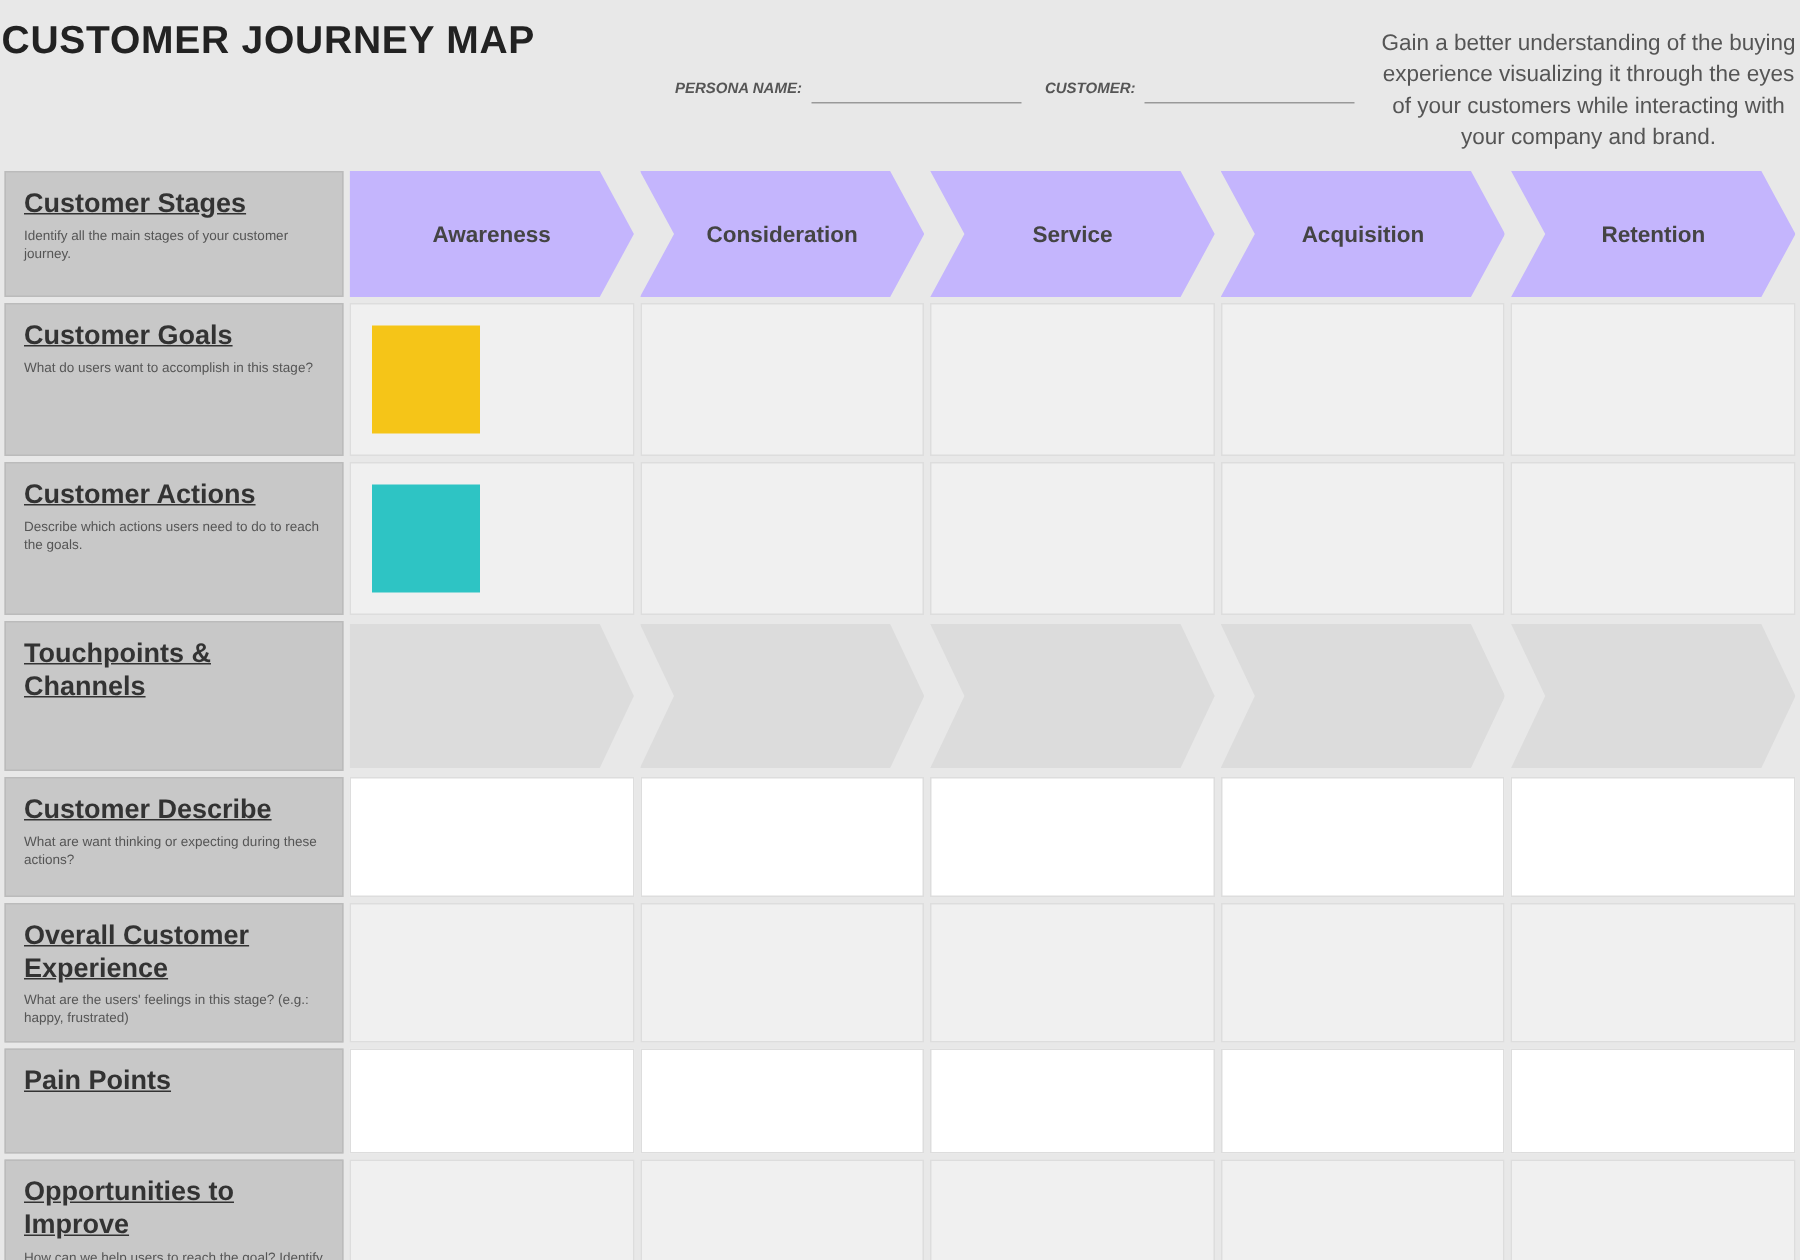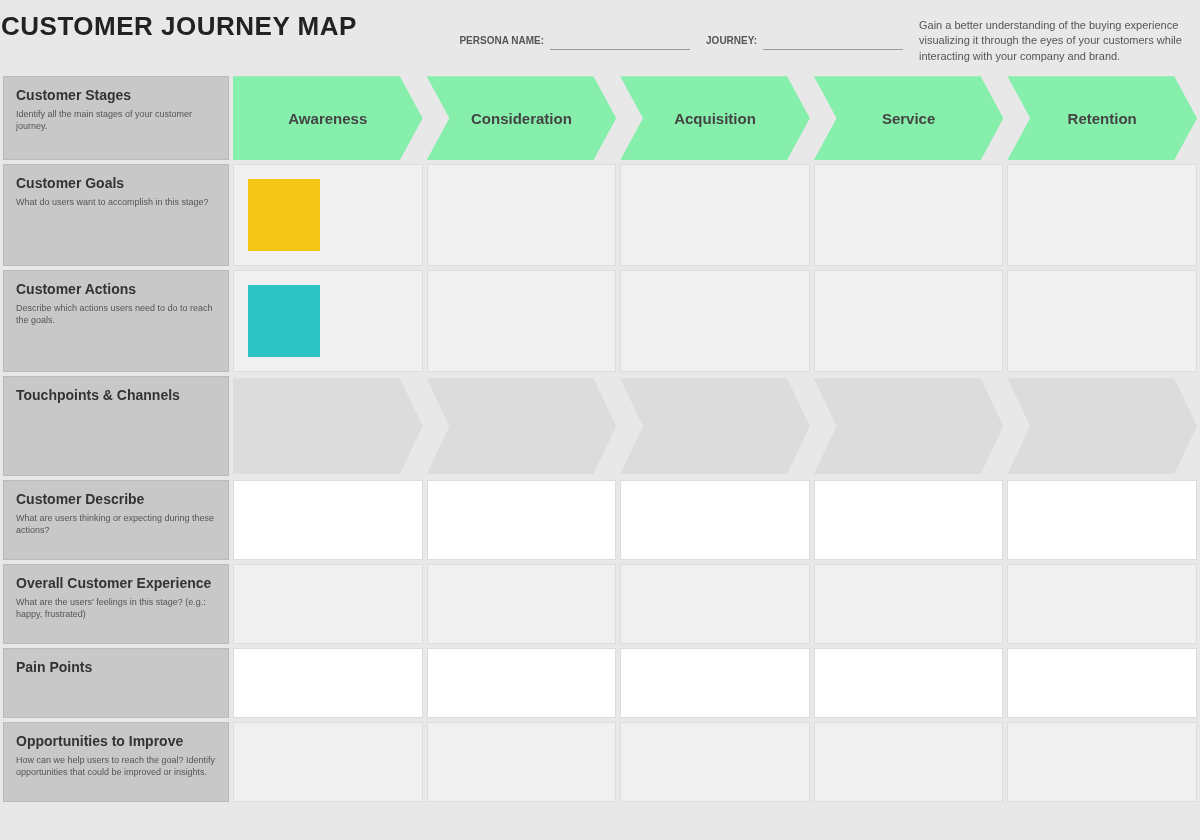--- a/index.html
+++ b/index.html
@@ -39,77 +39,79 @@
     .field-group {
       display: flex;
       align-items: center;
       gap: 6px;
     }
     .field-label {
       font-size: 10px;
       font-weight: 700;
       color: #555;
       white-space: nowrap;
+      font-style: italic;
     }
     .field-input {
       width: 140px;
       height: 20px;
       border: none;
       border-bottom: 1px solid #999;
       background: transparent;
       font-size: 11px;
       outline: none;
     }
     .header-desc {
-      font-size: 11px;
+      font-size: 15px;
       color: #555;
       max-width: 280px;
       line-height: 1.4;
-      text-align: left;
+      text-align: center;
       margin-top: 2px;
     }
 
     
     .grid {
       display: grid;
       grid-template-columns: 230px repeat(5, 1fr);
       gap: 0;
     }
 
     
     .row-label {
       background: #c8c8c8;
       padding: 10px 12px;
       border: 1px solid #bbb;
       margin: 2px;
     }
     .row-label-title {
-      font-size: 14px;
+      font-size: 18px;
       font-weight: 800;
       color: #333;
       line-height: 1.2;
       margin-bottom: 4px;
+      text-decoration: underline;
     }
     .row-label-desc {
       font-size: 9px;
       color: #555;
       line-height: 1.35;
     }
 
     .stage-cell {
       position: relative;
       margin: 2px;
       display: flex;
       align-items: center;
       justify-content: center;
     }
     .chevron-shape {
       width: 100%;
       height: 84px;
-      background: #86efac;
+      background: #c4b5fd;
       clip-path: polygon(0% 0%, 88% 0%, 100% 50%, 88% 100%, 0% 100%, 12% 50%);
       display: flex;
       align-items: center;
       justify-content: center;
     }
     .chevron-shape.first {
       clip-path: polygon(0% 0%, 88% 0%, 100% 50%, 88% 100%, 0% 100%);
     }
     .chevron-text {
       font-size: 15px;
@@ -184,21 +186,21 @@
   <div class="header">
     <div>
       <div class="title">CUSTOMER JOURNEY MAP</div>
     </div>
     <div class="header-fields">
       <div class="field-group">
         <span class="field-label">PERSONA NAME:</span>
         <input class="field-input" type="text" value="" style="">
       </div>
       <div class="field-group">
-        <span class="field-label">JOURNEY:</span>
+        <span class="field-label">CUSTOMER:</span>
         <input class="field-input" type="text" value="" style="">
       </div>
       <div class="header-desc">Gain a better understanding of the buying experience visualizing it through the eyes of your customers while interacting with your company and brand.</div>
     </div>
   </div>
 
   <div class="grid">
 
     <div class="row-label row-h-stages">
       <div class="row-label-title">Customer Stages</div>
@@ -209,26 +211,26 @@
         <span class="chevron-text">Awareness</span>
       </div>
     </div>
     <div class="stage-cell row-h-stages">
       <div class="chevron-shape">
         <span class="chevron-text">Consideration</span>
       </div>
     </div>
     <div class="stage-cell row-h-stages">
       <div class="chevron-shape">
+        <span class="chevron-text">Service</span>
+      </div>
+    </div>
+    <div class="stage-cell row-h-stages">
+      <div class="chevron-shape">
         <span class="chevron-text">Acquisition</span>
-      </div>
-    </div>
-    <div class="stage-cell row-h-stages">
-      <div class="chevron-shape">
-        <span class="chevron-text">Service</span>
       </div>
     </div>
     <div class="stage-cell row-h-stages">
       <div class="chevron-shape">
         <span class="chevron-text">Retention</span>
       </div>
     </div>
 
     <div class="row-label row-h-goals">
       <div class="row-label-title">Customer Goals</div>
@@ -268,21 +270,21 @@
     </div>
     <div class="touchpoint-cell row-h-touchpoints">
       <div class="tp-chevron"></div>
     </div>
     <div class="touchpoint-cell row-h-touchpoints">
       <div class="tp-chevron"></div>
     </div>
 
     <div class="row-label row-h-thoughts">
       <div class="row-label-title">Customer Describe</div>
-      <div class="row-label-desc">What are users thinking or expecting during these actions?</div>
+      <div class="row-label-desc">What are want thinking or expecting during these actions?</div>
     </div>
     <div class="content-cell white row-h-thoughts"></div>
     <div class="content-cell white row-h-thoughts"></div>
     <div class="content-cell white row-h-thoughts"></div>
     <div class="content-cell white row-h-thoughts"></div>
     <div class="content-cell white row-h-thoughts"></div>
 
     <div class="row-label row-h-experience">
       <div class="row-label-title">Overall Customer Experience</div>
       <div class="row-label-desc">What are the users' feelings in this stage? (e.g.: happy, frustrated)</div>

